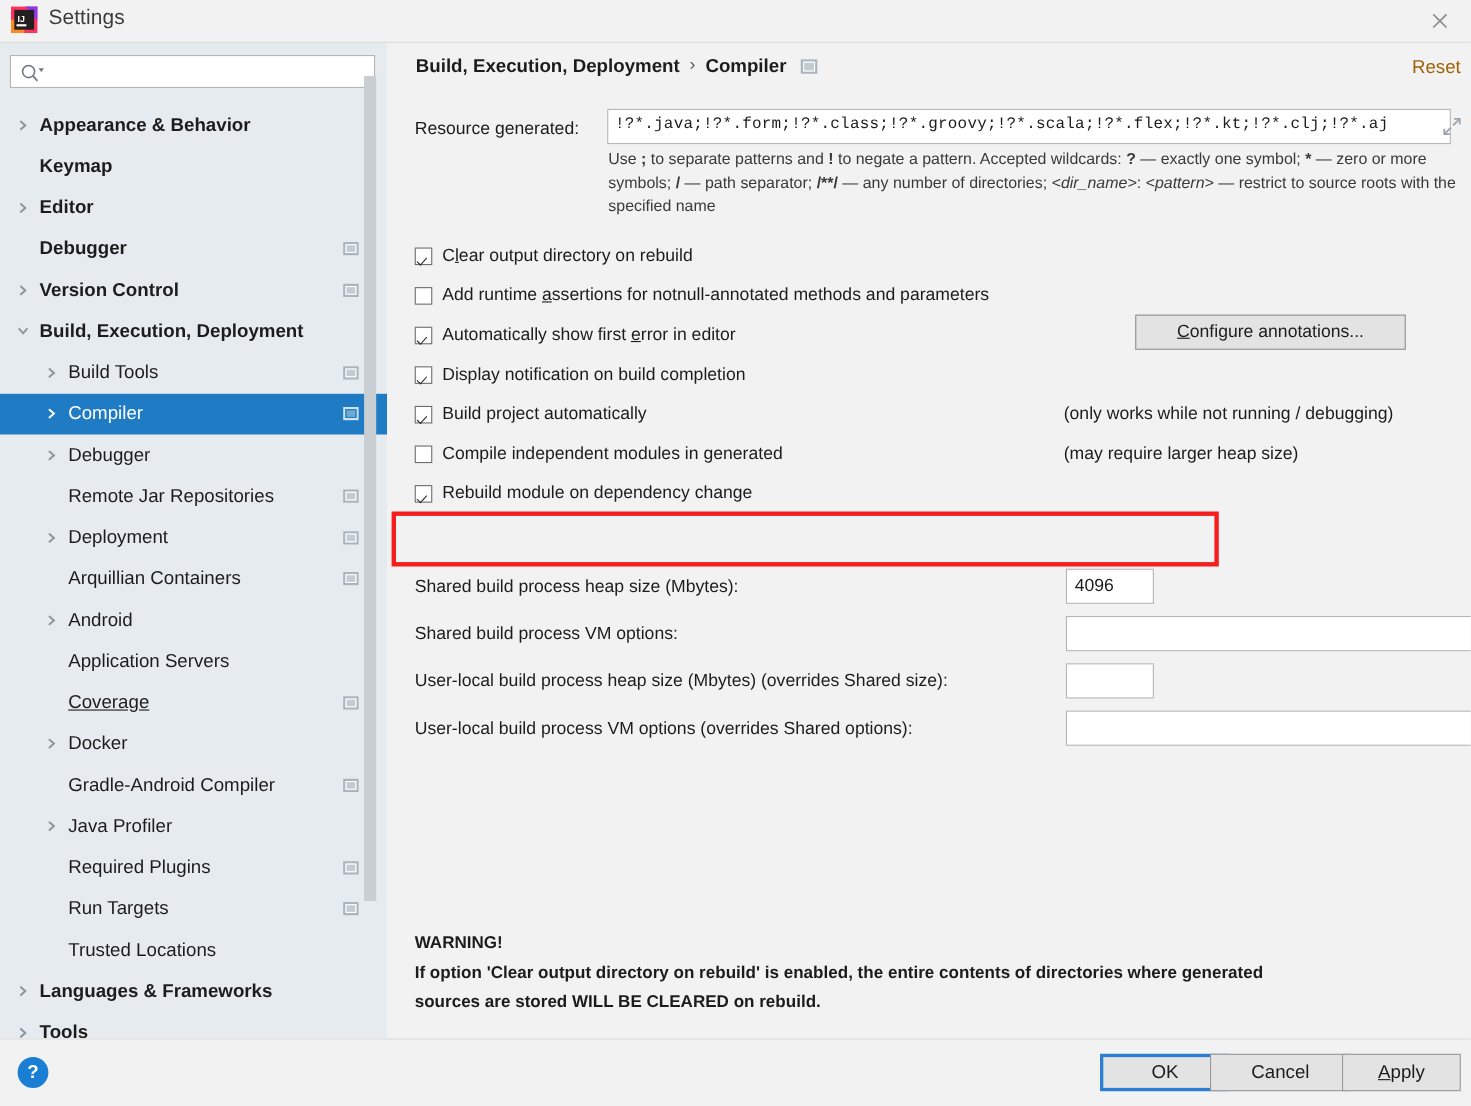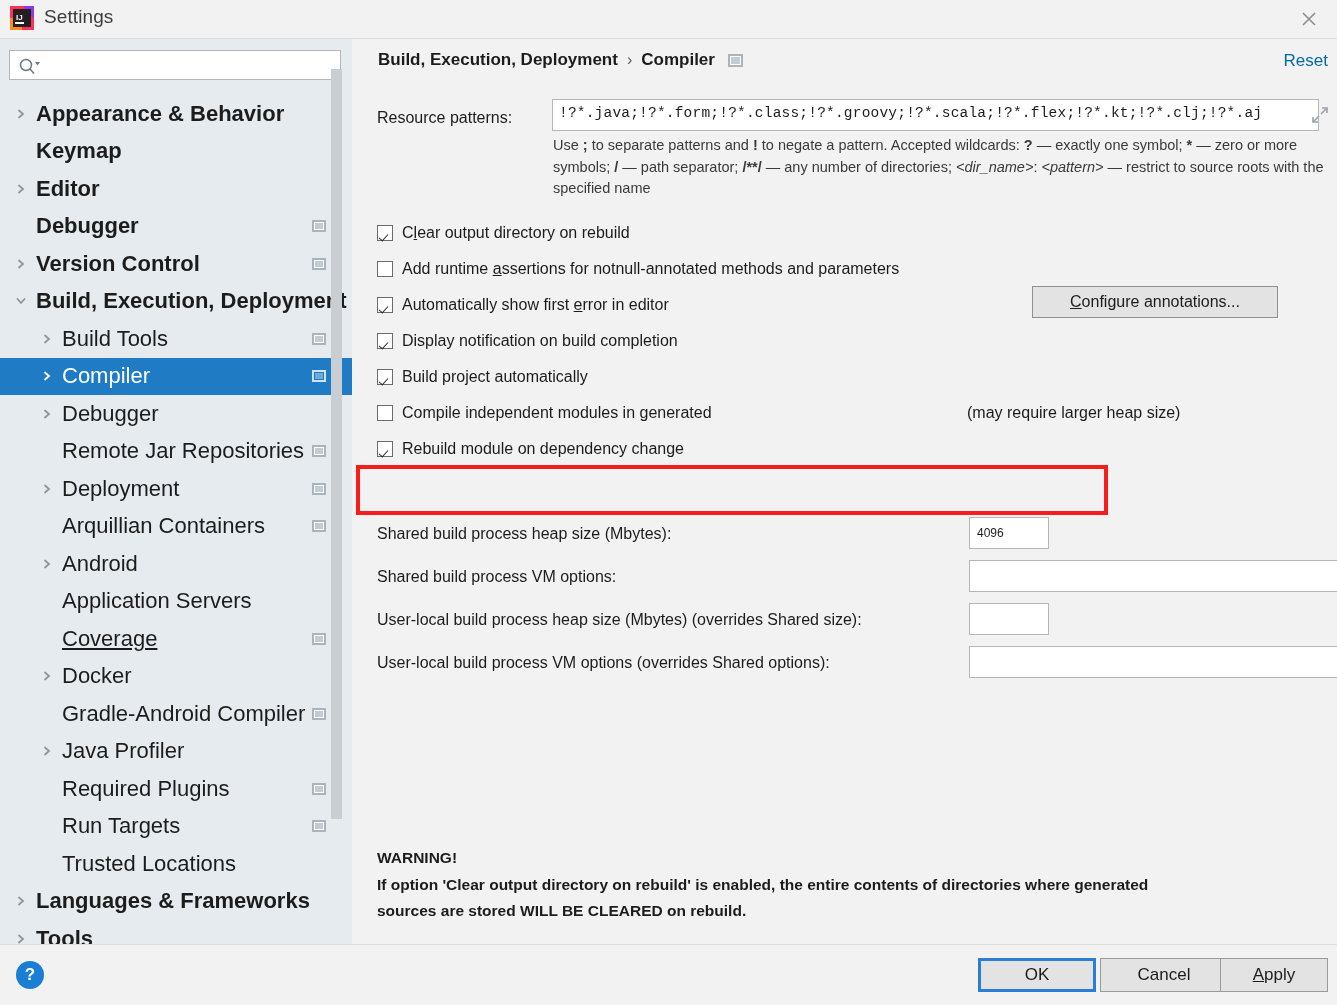--- a/index.html
+++ b/index.html
@@ -21,39 +21,39 @@
   
   .sidebar{position:absolute;left:0;top:38px;width:352px;height:906px;background:#e6ebef;border-top:1px solid #dcdcdc;box-sizing:border-box;}
   .search-wrap{position:absolute;left:9px;top:11px;width:332px;height:30px;background:#fff;border:1px solid #b6b6b6;box-sizing:border-box;}
   .search-icon{position:absolute;left:8px;top:6px;}
   .search-input{position:absolute;left:36px;top:0;width:290px;height:28px;border:0;outline:none;background:transparent;font-family:"Liberation Sans",sans-serif;font-size:14px;color:#222;}
 
   .tree{position:absolute;left:0;top:56px;width:352px;height:850px;overflow:hidden;}
   .tree-item{position:relative;height:37.5px;display:flex;align-items:center;cursor:default;}
   .tree-item.sel{background:#1f7cc4;}
   .tree-item .arrow{position:absolute;width:14px;height:14px;display:flex;align-items:center;justify-content:center;}
-  .tree-item .label{font-size:22px;color:#1c1c1c;white-space:nowrap;}
+  .tree-item .label{font-size:17px;color:#1c1c1c;white-space:nowrap;}
   .tree-item.sel .label{color:#ffffff;}
   .tree-item.bold .label{font-weight:bold;}
   .tree-item .badge{position:absolute;right:26px;width:14px;height:12px;box-sizing:border-box;border:2px solid #a9b4bd;background:#e6ebef;}
   .tree-item .badge i{display:block;width:100%;height:100%;border:1px solid #fff;box-sizing:border-box;background:#c4ccd3;}
   .tree-item.sel .badge{border-color:#cfe2f2;background:#1f7cc4;}
   .tree-item.sel .badge i{background:#6fa9d6;border-color:#1f7cc4;}
 
   .scrollbar{position:absolute;right:10px;top:0;width:11px;height:850px;}
   .scroll-thumb{position:absolute;left:0;top:30px;width:11px;height:750px;background:#c9ced3;}
 
   
   .main{position:absolute;left:352px;top:38px;width:985px;height:906px;background:#f2f2f2;border-top:1px solid #dcdcdc;box-sizing:border-box;}
 
   .breadcrumb{position:absolute;left:26px;top:11px;display:flex;align-items:center;font-size:17px;font-weight:bold;color:#1c1c1c;}
   .bc-sep{margin:0 9px;font-weight:normal;color:#5b5b5b;font-size:16px;}
   .bc-badge{margin-left:13px;width:15px;height:13px;box-sizing:border-box;border:2px solid #a9b4bd;background:#f2f2f2;}
   .bc-badge i{display:block;width:100%;height:100%;border:1px solid #fff;box-sizing:border-box;background:#c4ccd3;}
-  .reset-link{position:absolute;right:9px;top:12px;font-size:17px;color:#0369a1;cursor:pointer;}
+  .reset-link{position:absolute;right:9px;top:12px;font-size:17px;color:#a16207;cursor:pointer;}
 
   .rp-label{position:absolute;left:25px;top:70px;font-size:16px;color:#1c1c1c;}
   .rp-field{position:absolute;left:200px;top:60px;width:767px;height:32px;background:#fff;border:1px solid #b6b6b6;box-sizing:border-box;}
   .rp-value{position:absolute;left:6px;top:5px;font-family:"Liberation Mono",monospace;font-size:14.5px;color:#1c1c1c;white-space:nowrap;letter-spacing:.2px;}
   .rp-expand{position:absolute;left:953px;top:60px;width:30px;height:32px;display:flex;align-items:center;justify-content:center;}
 
   .rp-help{position:absolute;left:201px;top:96px;width:790px;font-size:14.5px;color:#3a3a3a;line-height:21.5px;}
   .rp-help b{font-weight:bold;}
   .rp-help i{font-style:italic;}
 
@@ -65,31 +65,31 @@
   .chk-label u{text-decoration:underline;}
   .hint{position:absolute;left:590px;font-size:16px;color:#1c1c1c;white-space:nowrap;}
 
   .cfg-btn{position:absolute;left:680px;top:247px;width:246px;height:32px;background:#e3e3e3;border:1px solid #909090;box-sizing:border-box;display:flex;align-items:center;justify-content:center;font-size:16px;color:#1c1c1c;cursor:default;}
   .cfg-btn u{text-decoration:underline;}
 
   .heap-highlight{position:absolute;left:4px;top:426px;width:752px;height:50px;border:4px solid #f61d1d;box-sizing:border-box;}
 
   .frow{position:absolute;left:25px;font-size:16px;color:#1c1c1c;white-space:nowrap;}
   .finput{position:absolute;background:#fff;border:1px solid #b6b6b6;box-sizing:border-box;height:32px;}
-  .finput input{width:100%;height:100%;border:0;outline:none;background:transparent;padding:0 7px;box-sizing:border-box;font-family:"Liberation Sans",sans-serif;font-size:12px;color:#1c1c1c;}
+  .finput input{width:100%;height:100%;border:0;outline:none;background:transparent;padding:0 7px;box-sizing:border-box;font-family:"Liberation Sans",sans-serif;font-size:16px;color:#1c1c1c;}
 
   .warn{position:absolute;left:25px;top:806px;width:930px;font-size:15.5px;font-weight:bold;color:#1c1c1c;line-height:26.5px;}
 
   
   .footer{position:absolute;left:0;top:944px;width:1337px;height:61px;background:#f2f2f2;border-top:1px solid #dcdcdc;box-sizing:border-box;}
   .help-btn{position:absolute;left:16px;top:16px;width:28px;height:28px;border-radius:50%;background:#1a7fd4;color:#fff;font-size:17px;font-weight:bold;display:flex;align-items:center;justify-content:center;}
   .btn{position:absolute;top:13px;height:34px;background:#e3e3e3;border:1px solid #9a9a9a;box-sizing:border-box;display:flex;align-items:center;justify-content:center;font-size:17px;color:#1c1c1c;cursor:default;}
   .btn.focus{border:3px solid #2a7fd4;}
   .btn u{text-decoration:underline;}
-  #ok-button{left:978px;width:118px;text-align:center;}
+  #ok-button{left:1000px;width:118px;text-align:center;}
   #cancel-button{left:1100px;width:128px;}
   #apply-button{left:1220px;width:108px;}
 </style>
 </head>
 <body>
 
 <div class="dialog">
 
   <div class="titlebar">
     <span class="ij-logo">
@@ -302,21 +302,21 @@
     <div class="breadcrumb">
       <span>Build, Execution, Deployment</span>
       <span class="bc-sep">›</span>
       <span>Compiler</span>
       <span class="bc-badge">
           <i></i>
         </span>
     </div>
     <span class="reset-link">Reset</span>
 
-    <span class="rp-label">Resource patterns:</span>
+    <span class="rp-label">Resource generated:</span>
     <div class="rp-field">
       <span class="rp-value">!?*.java;!?*.form;!?*.class;!?*.groovy;!?*.scala;!?*.flex;!?*.kt;!?*.clj;!?*.aj</span>
     </div>
     <div class="rp-expand">
       <svg width="20" height="20" viewBox="0 0 20 20">
         <path d="M12 3 L17 3 L17 8" stroke="#9aa2aa" stroke-width="1.6" fill="none"></path>
         <path d="M17 3 L11 9" stroke="#9aa2aa" stroke-width="1.6"></path>
         <path d="M8 17 L3 17 L3 12" stroke="#9aa2aa" stroke-width="1.6" fill="none"></path>
         <path d="M3 17 L9 11" stroke="#9aa2aa" stroke-width="1.6"></path>
       </svg>
@@ -339,20 +339,21 @@
           <span class="cbox on"></span>
           <span class="chk-label"><span>Automatically show first </span><u>e</u><span>rror in editor</span></span>
         </div>
         <div class="chk-row">
           <span class="cbox on"></span>
           <span class="chk-label"><span>Display notification on build completion</span><span></span></span>
         </div>
         <div class="chk-row">
           <span class="cbox on"></span>
           <span class="chk-label"><span>Build project automatically</span><span></span></span>
+          <span class="hint">(only works while not running / debugging)</span>
         </div>
         <div class="chk-row">
           <span class="cbox"></span>
           <span class="chk-label"><span>Compile independent modules in generated</span><span></span></span>
           <span class="hint">(may require larger heap size)</span>
         </div>
         <div class="chk-row">
           <span class="cbox on"></span>
           <span class="chk-label"><span>Rebuild module on dependency change</span><span></span></span>
         </div>

